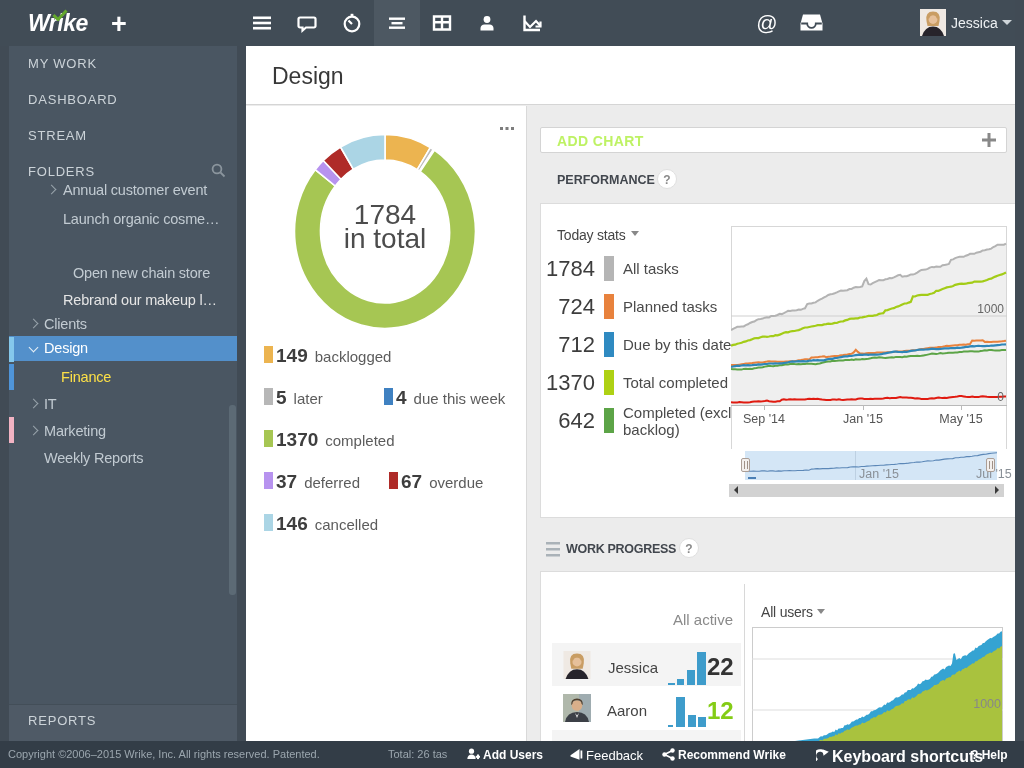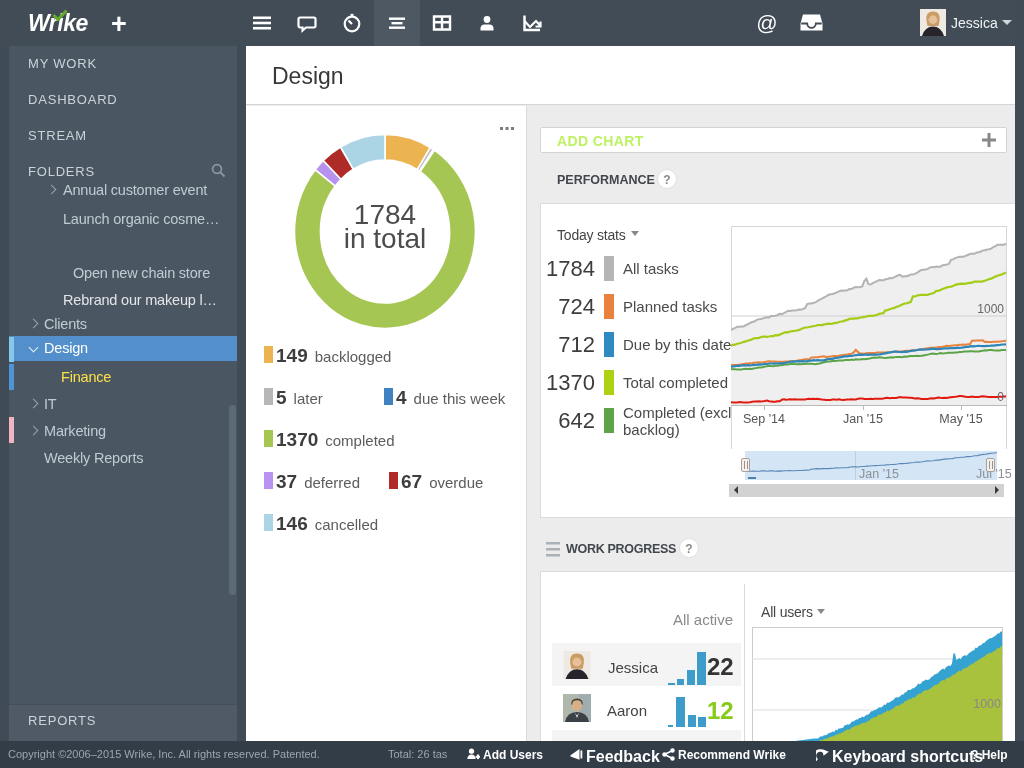--- a/index.html
+++ b/index.html
@@ -319,21 +319,21 @@
     <circle cx="4.5" cy="3.2" r="2.6" fill="#fff"></circle>
     <path d="M0.3,11 a4.2,4.6 0 0 1 8.4,0 Z" fill="#fff"></path>
     <rect x="8.7" y="7.8" width="4.6" height="2" fill="#fff"></rect>
     <rect x="10" y="6.5" width="2" height="4.6" fill="#fff"></rect>
   </svg>
 <div class="abs bold" style="left:483px;top:748px;font-size:12px;font-weight:bold;color:#fff">Add Users</div>
 <svg class="abs" style="left:570px;top:748px" width="13" height="13" viewBox="0 0 13 13">
     <path d="M0.5,7.2 L9.5,1 V11.8 L0.5,8.6 Z" fill="#fff"></path>
     <rect x="10.5" y="2.5" width="1.8" height="8" fill="#fff"></rect>
   </svg>
-<div class="abs bold" style="left:586px;top:748px;font-size:16px;font-weight:bold;color:#fff">Feedback</div>
+<div class="abs bold" style="left:586px;top:748px;font-size:13px;font-weight:normal;color:#fff">Feedback</div>
 <svg class="abs" style="left:662px;top:748px" width="13" height="13" viewBox="0 0 13 13">
     <circle cx="10.5" cy="2.5" r="2.2" fill="#fff"></circle>
     <circle cx="2.5" cy="6.5" r="2.2" fill="#fff"></circle>
     <circle cx="10.5" cy="10.5" r="2.2" fill="#fff"></circle>
     <path d="M2.5,6.5 L10.5,2.5 M2.5,6.5 L10.5,10.5" stroke="#fff" stroke-width="1.6"></path>
   </svg>
 <div class="abs bold" style="left:678px;top:748px;font-size:12px;font-weight:bold;color:#fff">Recommend Wrike</div>
 <svg class="abs" style="left:816px;top:748px" width="13" height="13" viewBox="0 0 13 13">
     <path d="M1.2,12 a5.2,5.2 0 1 1 7.6,-6.5" fill="none" stroke="#fff" stroke-width="2.6"></path>
     <path d="M6.5,1.2 L12.8,3.8 L7.5,7.8 Z" fill="#fff"></path>

